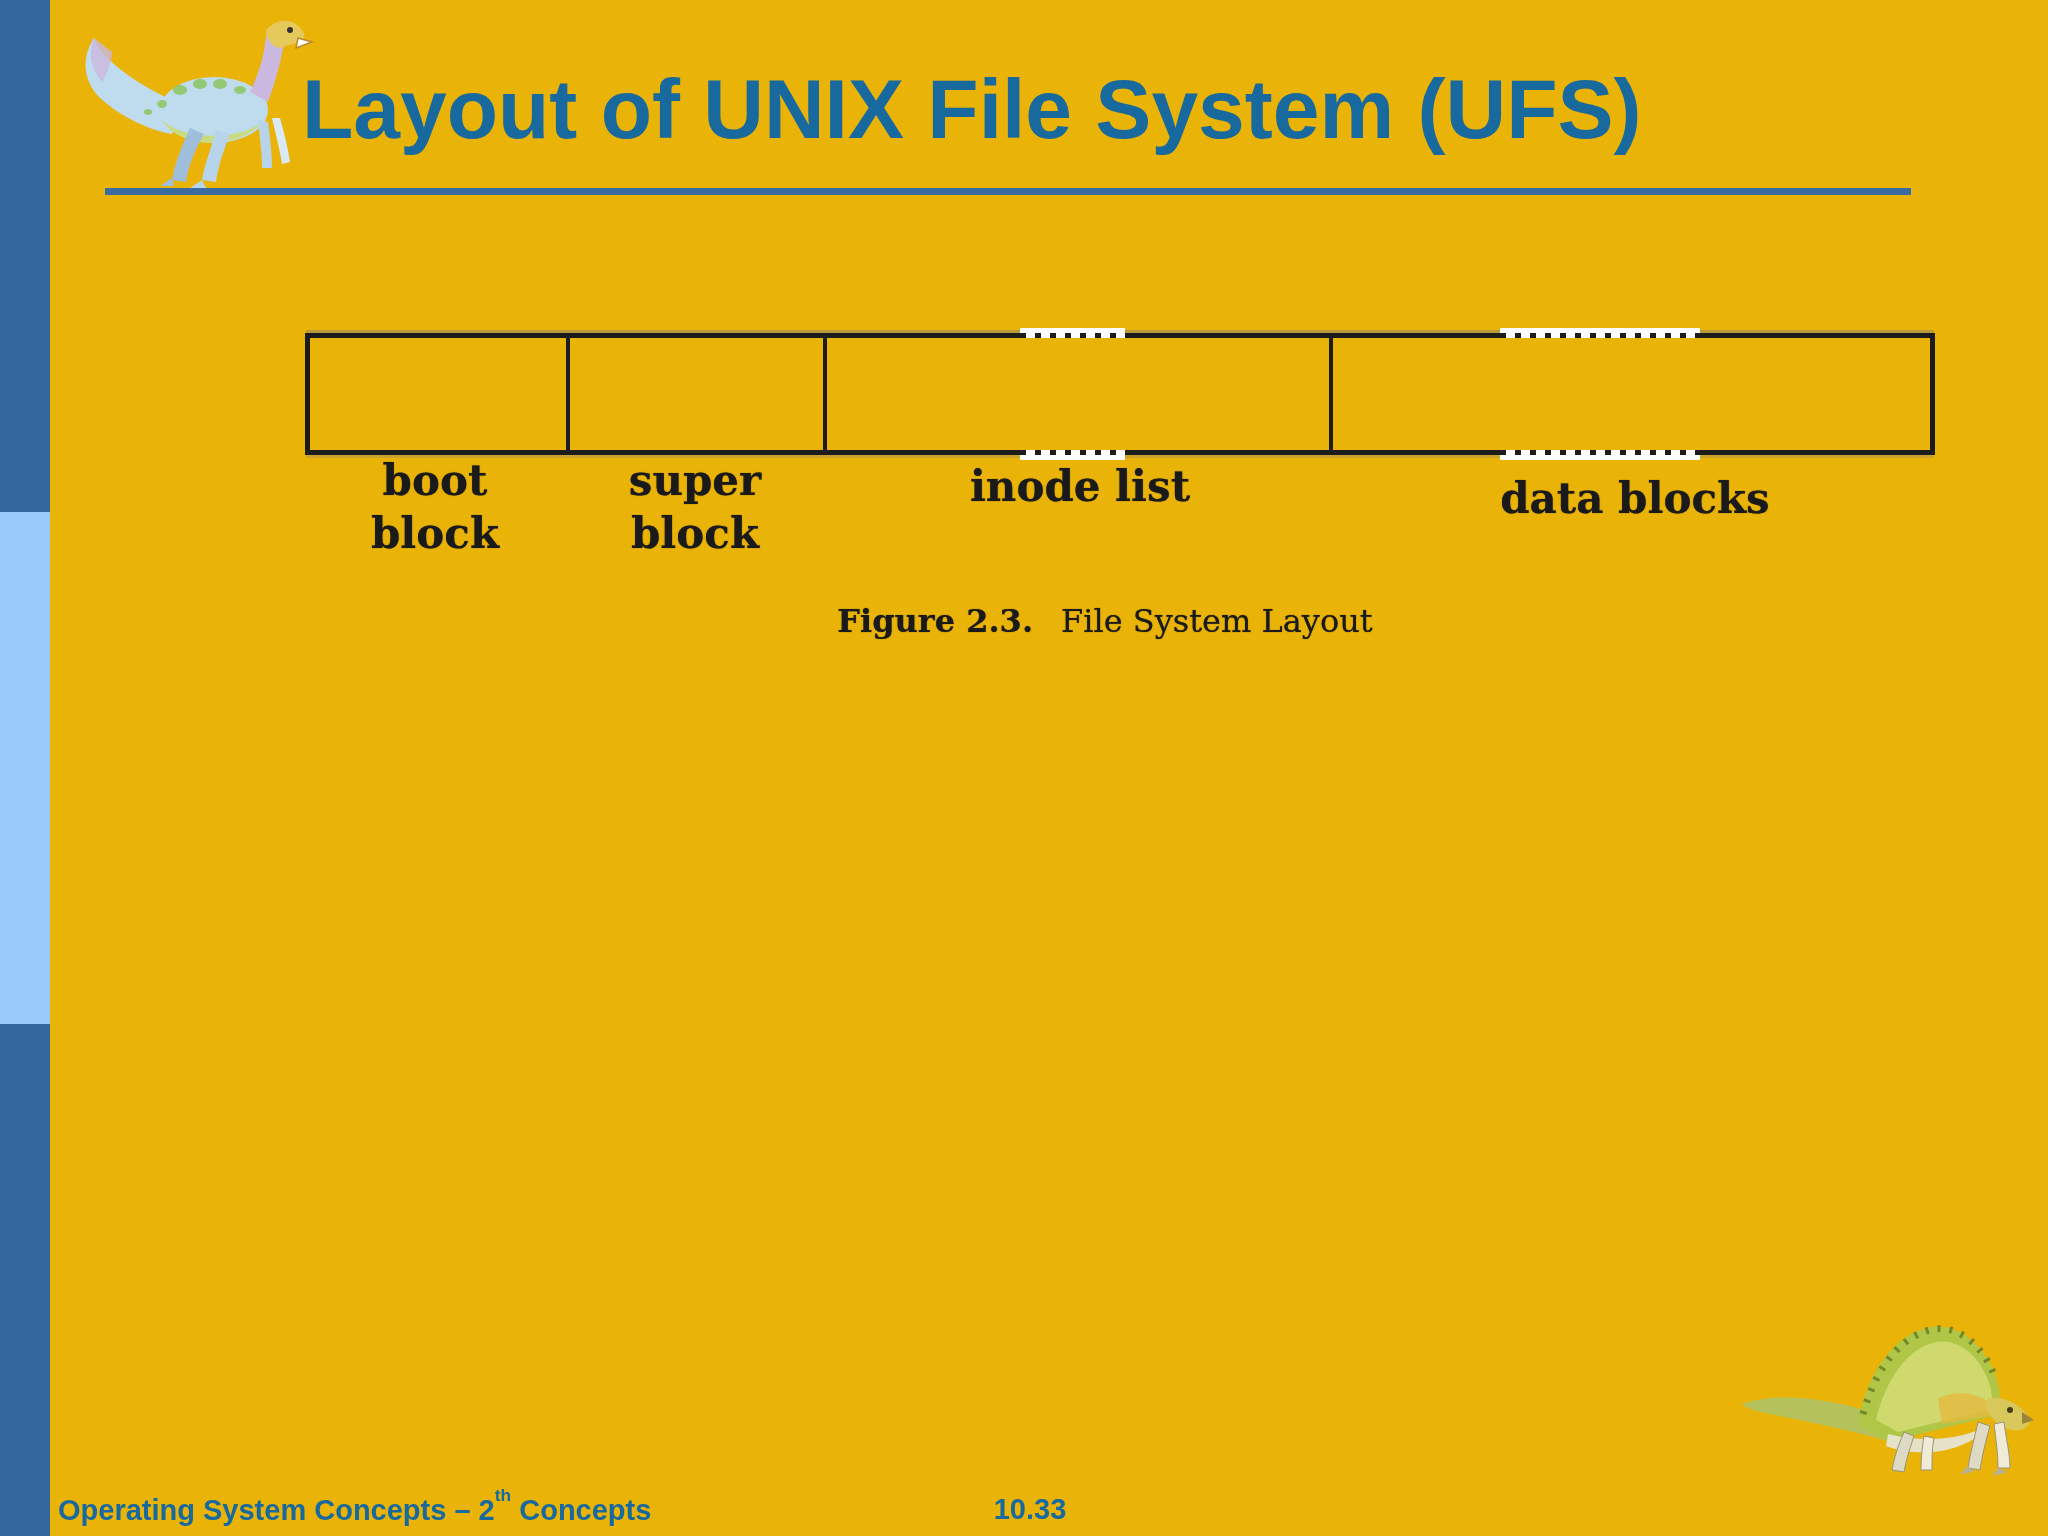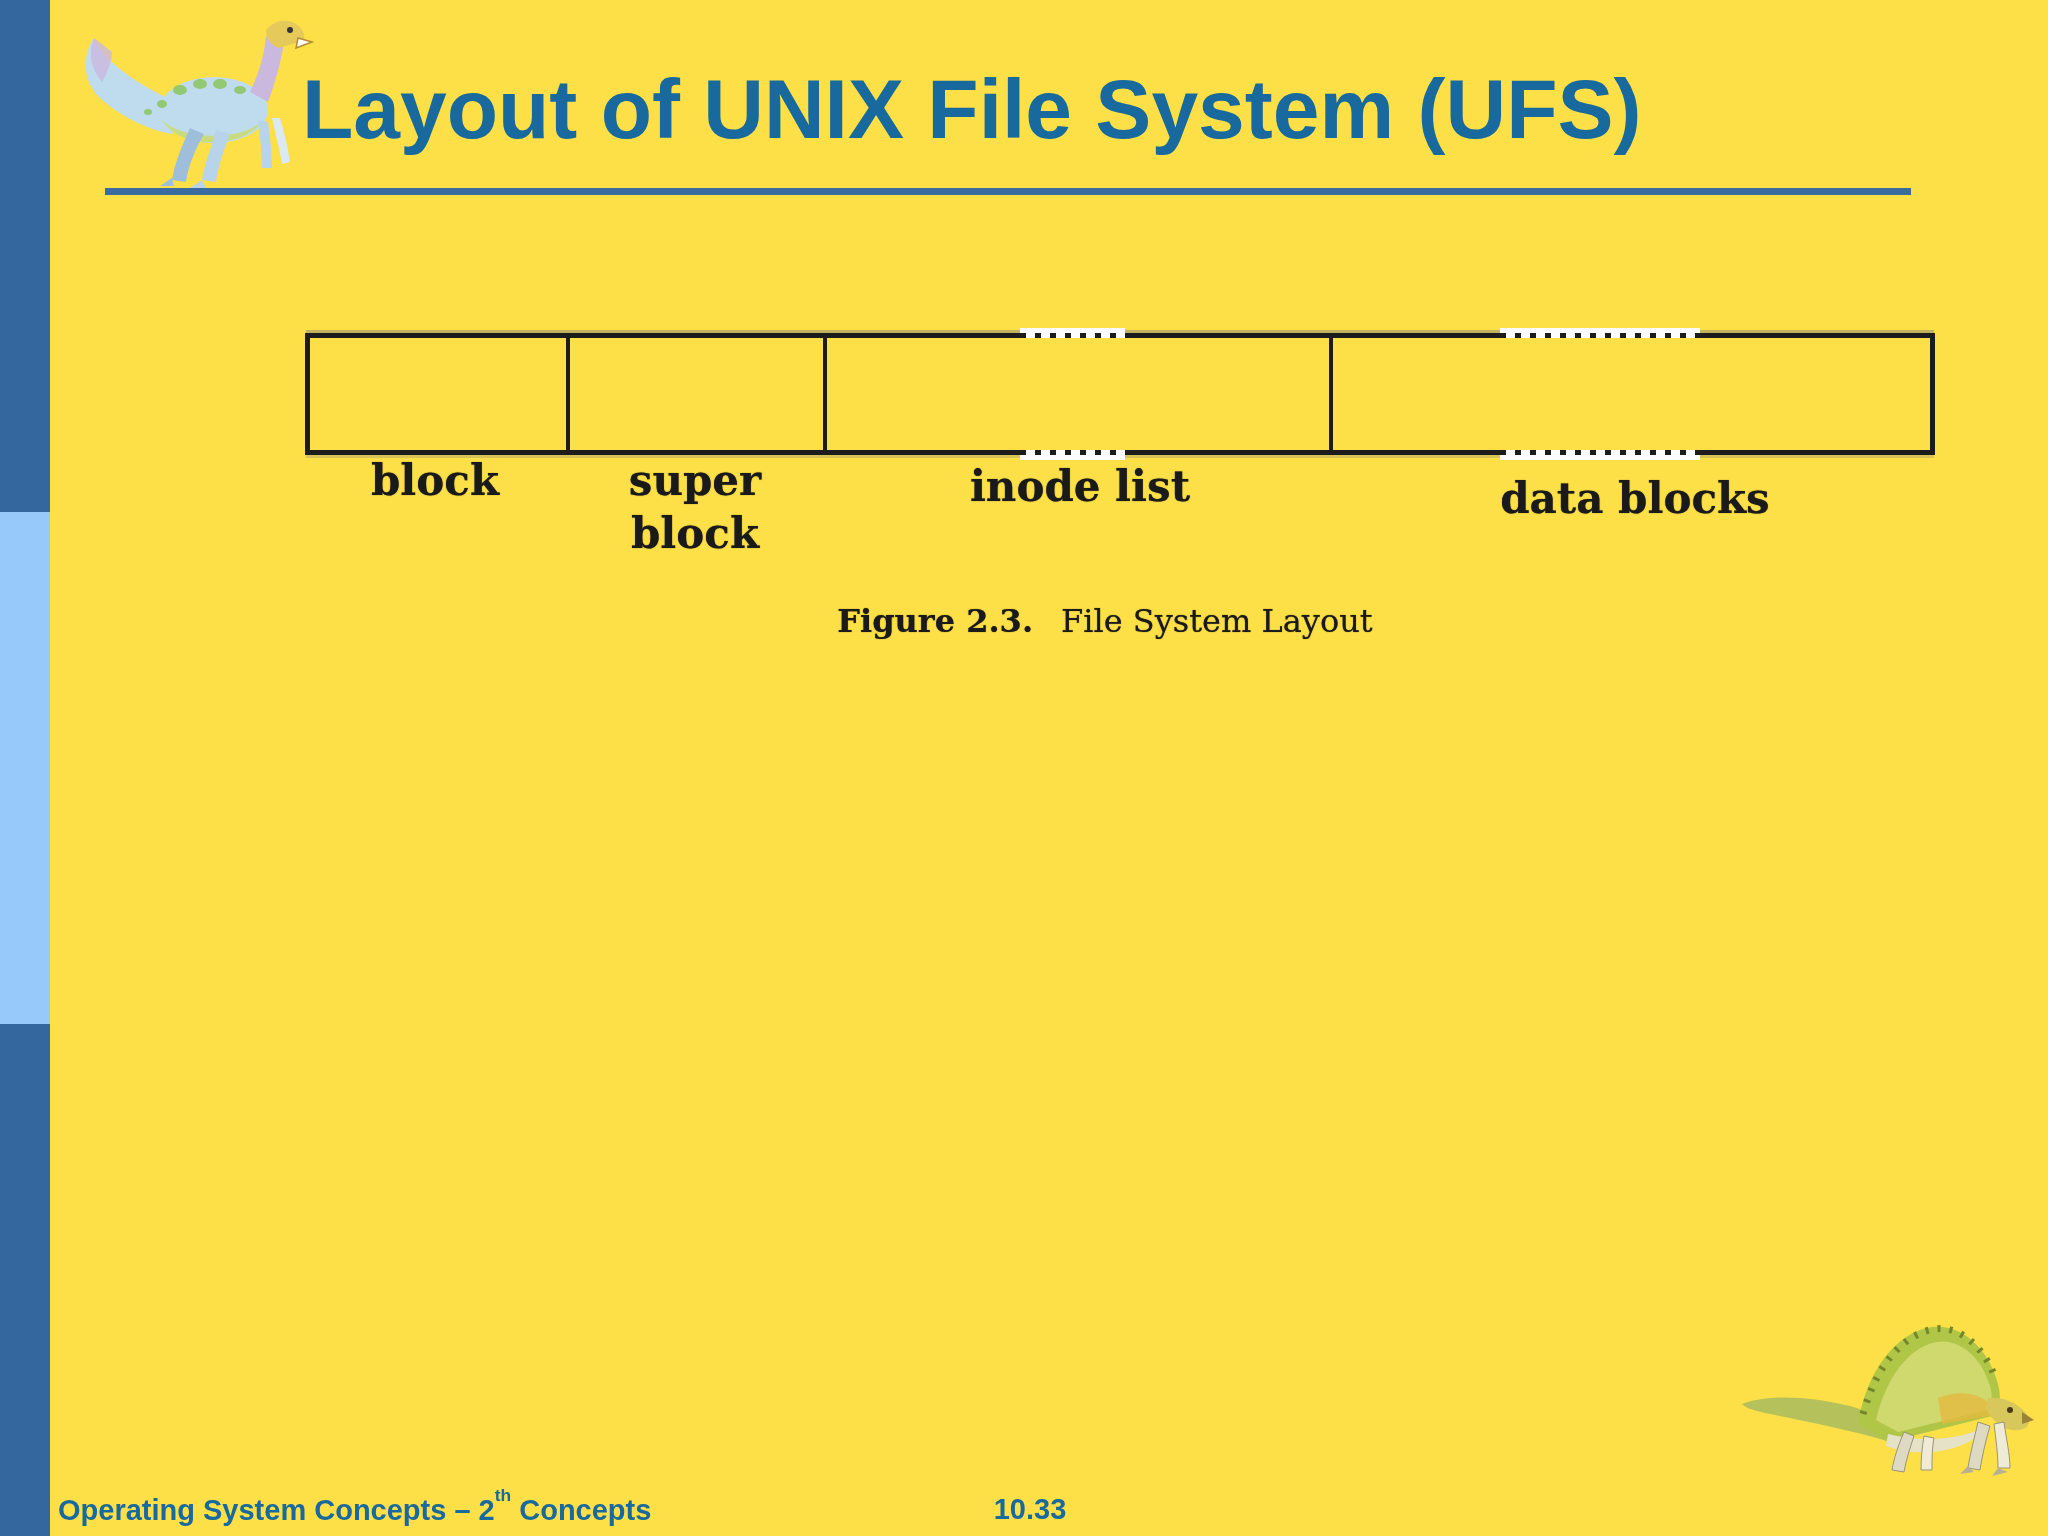--- a/index.html
+++ b/index.html
@@ -1,16 +1,16 @@
 <!DOCTYPE html>
 <html><head>
 <meta charset="utf-8">
 <style>
   html,body{margin:0;padding:0;background:#FDFDFD;}
-  #slide{position:relative;width:2048px;height:1536px;background:#fde047;overflow:hidden;
+  #slide{position:relative;width:2048px;height:1536px;background:#eab308;overflow:hidden;
          font-family:"Liberation Sans",sans-serif;}
   
   .stripe{position:absolute;left:0;width:50px;}
   .stripe.top{top:0;height:512px;background:#34679D;}
   .stripe.mid{top:512px;height:512px;background:#97CAFB;}
   .stripe.bot{top:1024px;height:512px;background:#34679D;}
   
   .title{position:absolute;left:302px;top:57px;width:1600px;font-size:84px;line-height:104px;
          font-weight:bold;color:#17699E;white-space:nowrap;}
   .title-rule{position:absolute;left:105px;top:188px;width:1806px;height:7px;background:#3A6C9F;}
@@ -88,20 +88,21 @@
       <div class="divider d1"></div>
       <div class="divider d2"></div>
       <div class="divider d3"></div>
       <div class="gap top gapA"></div>
       <div class="gap bot gapA"></div>
       <div class="gap top gapB"></div>
       <div class="gap bot gapB"></div>
     </div>
 
     <div class="seg-label lab-boot">
+      <div>boot</div>
       <div>block</div>
     </div>
     <div class="seg-label lab-super">
       <div>super</div>
       <div>block</div>
     </div>
     <div class="seg-label lab-inode">
       <div>inode list</div>
     </div>
     <div class="seg-label lab-data">

